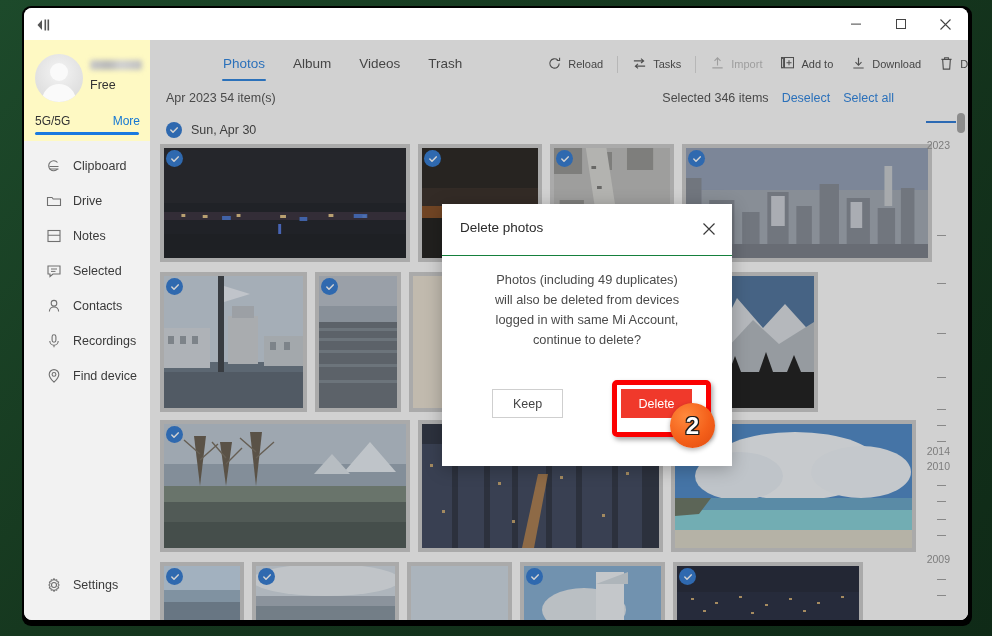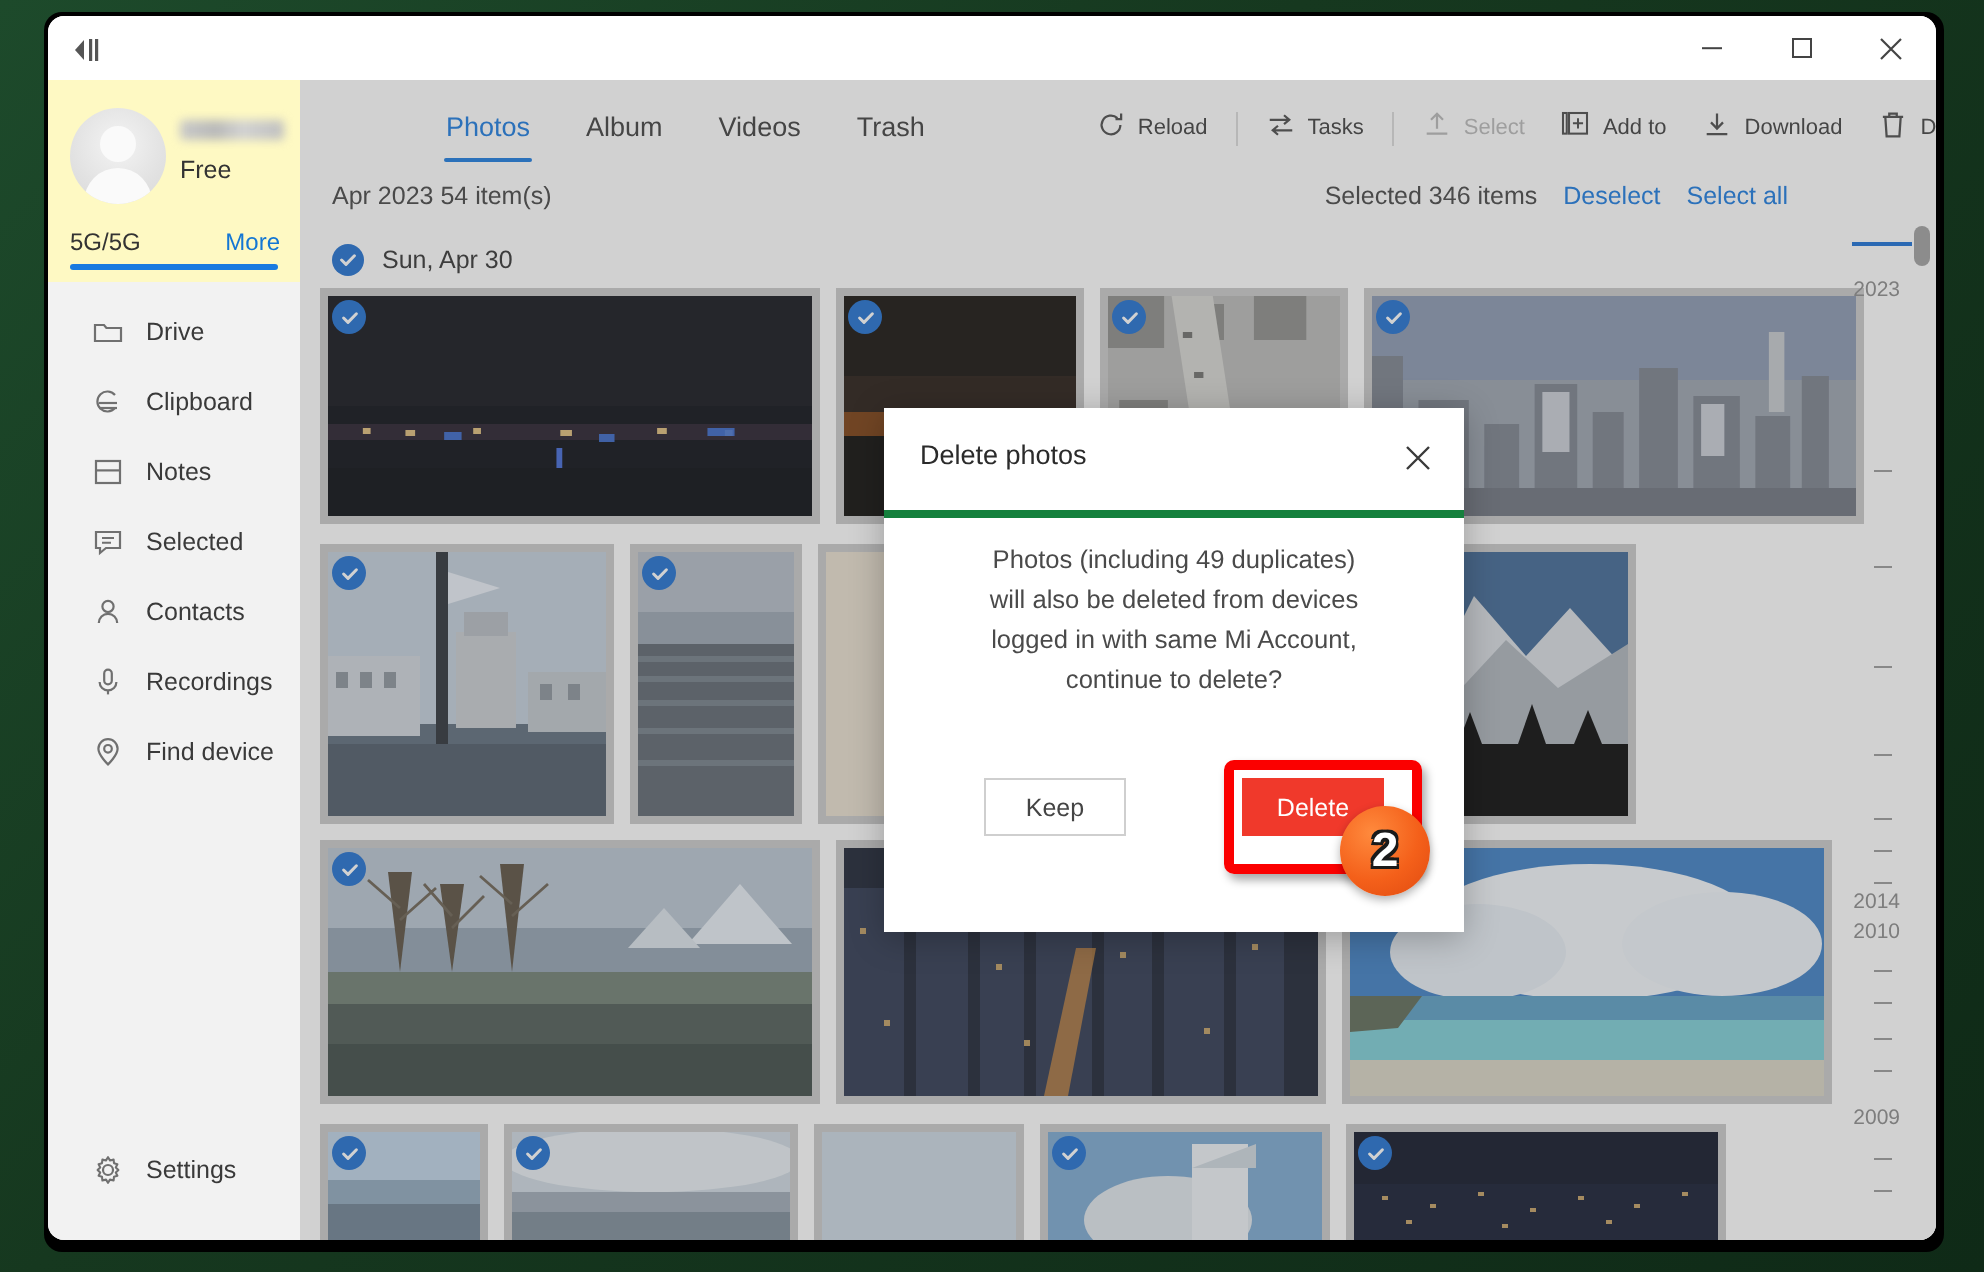--- a/index.html
+++ b/index.html
@@ -77,21 +77,21 @@
   
   .timeline{position:absolute;right:0;top:75px;width:60px;height:505px;z-index:30;}
   .tlmark{position:absolute;right:18px;font-size:10.5px;color:#8b8b8b;}
   .tltick{position:absolute;right:22px;width:9px;height:1px;background:#9a9a9a;}
   .tlcur{position:absolute;right:12px;top:6px;width:30px;height:2px;background:#1a6fd6;}
   .scrollthumb{position:absolute;right:3px;top:0px;width:8px;height:20px;border-radius:4px;background:#a0a0a0;z-index:31;}
 
   
   .dialog{position:absolute;left:418px;top:196px;width:290px;height:262px;background:#fff;z-index:60;
           box-shadow:0 3px 16px rgba(0,0,0,0.25);}
-  .dlg-head{position:relative;height:51px;border-bottom:4px solid #15803d;}
+  .dlg-head{position:relative;height:51px;border-bottom:1px solid #15803d;}
   .dlg-title{position:absolute;left:18px;top:16px;font-size:13.5px;color:#2b2b2b;}
   .dlg-close{position:absolute;right:8px;top:10px;width:30px;height:30px;display:flex;align-items:center;justify-content:center;cursor:pointer;}
   .dlg-body{position:absolute;left:0;top:66px;width:290px;text-align:center;}
   .dlg-body p{margin:0;font-size:12.8px;color:#4a4a4a;line-height:20px;}
   .dlg-actions{position:absolute;left:0;top:185px;width:290px;height:46px;}
   .btn-keep{position:absolute;left:50px;top:0;width:71px;height:29px;background:#fff;border:1px solid #cfcfcf;
             font-size:12.5px;color:#444;cursor:pointer;font-family:"Liberation Sans",sans-serif;}
   .btn-delete{position:absolute;left:179px;top:0;width:71px;height:29px;background:#f0392b;border:none;
               font-size:12.5px;color:#fff;cursor:pointer;font-family:"Liberation Sans",sans-serif;}
   .hl-ring{position:absolute;left:170px;top:-9px;width:89px;height:47px;border:5px solid #fb0000;border-radius:5px;
@@ -150,35 +150,35 @@
         <div class="more">More</div>
         <div class="quotabar"></div>
       </div>
 
       <div class="navlist">
 
 
         <div class="navitem">
           <span class="ico">
             <svg width="16" height="16" viewBox="0 0 16 16">
-                <path d="M1.5 4.5 L6 4.5 L7.2 6 L14.5 6 L14.5 12.5 L1.5 12.5 Z" fill="none" stroke="#707070" stroke-width="1.1"></path>
-              </svg>
-          </span>
-          <span class="lbl">Drive</span>
-        </div>
-
-        <div class="navitem">
-          <span class="ico">
-            <svg width="16" height="16" viewBox="0 0 16 16">
                 <path d="M11.5 4.5 A5 5 0 1 0 11.5 11" fill="none" stroke="#707070" stroke-width="1.1"></path>
                 <path d="M3.5 8.5 L12.5 8.5" stroke="#707070" stroke-width="1.1"></path>
                 <path d="M3.5 11 L12.5 11" stroke="#707070" stroke-width="1.1"></path>
               </svg>
           </span>
           <span class="lbl">Clipboard</span>
+        </div>
+
+        <div class="navitem">
+          <span class="ico">
+            <svg width="16" height="16" viewBox="0 0 16 16">
+                <path d="M1.5 4.5 L6 4.5 L7.2 6 L14.5 6 L14.5 12.5 L1.5 12.5 Z" fill="none" stroke="#707070" stroke-width="1.1"></path>
+              </svg>
+          </span>
+          <span class="lbl">Drive</span>
         </div>
 
         <div class="navitem">
           <span class="ico">
             <svg width="16" height="16" viewBox="0 0 16 16">
                 <rect x="2" y="2.5" width="12" height="11" fill="none" stroke="#707070" stroke-width="1.1"></rect>
                 <path d="M2 7.2 L14 7.2" stroke="#707070" stroke-width="1.1"></path>
               </svg>
           </span>
           <span class="lbl">Notes</span>
@@ -270,21 +270,21 @@
             <span>Tasks</span>
           </div>
           <div class="sep"></div>
           <div class="tool disabled">
             <span>
               <svg width="15" height="15" viewBox="0 0 16 16">
                   <path d="M8 2 L8 10 M4.8 5.2 L8 2 L11.2 5.2" fill="none" stroke="#b9b9b9" stroke-width="1.2"></path>
                   <path d="M2.5 12.6 L13.5 12.6" stroke="#b9b9b9" stroke-width="1.2"></path>
                 </svg>
             </span>
-            <span>Select</span>
+            <span>Import</span>
           </div>
           <div class="tool">
             <span>
               <svg width="15" height="15" viewBox="0 0 16 16">
                   <rect x="1.6" y="1.6" width="2" height="11" fill="none" stroke="#4a4a4a" stroke-width="1.1"></rect>
                   <rect x="4.8" y="1.6" width="9.6" height="11" fill="none" stroke="#4a4a4a" stroke-width="1.1"></rect>
                   <path d="M9.6 4.4 L9.6 9.8 M6.9 7.1 L12.3 7.1" stroke="#4a4a4a" stroke-width="1.1"></path>
                 </svg>
             </span>
             <span>Add to</span>

